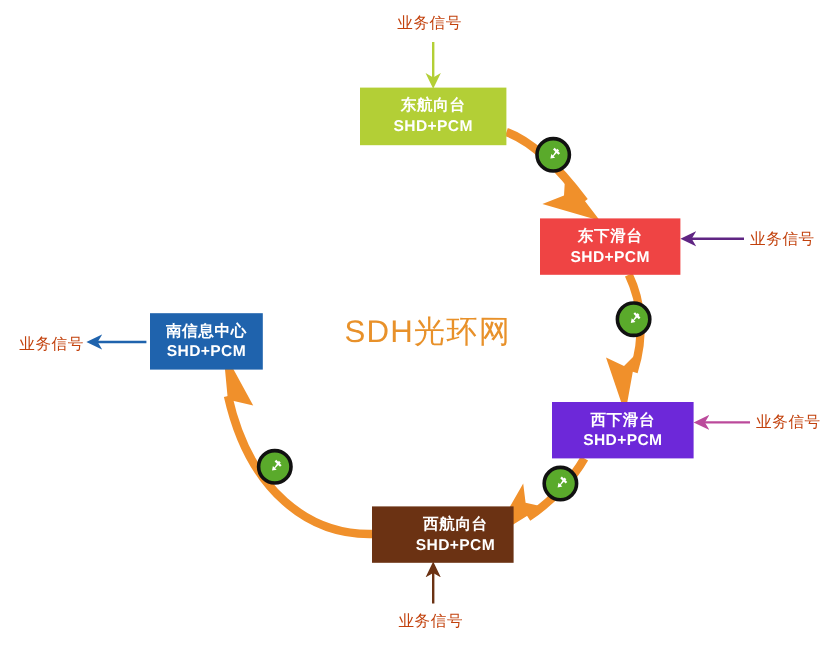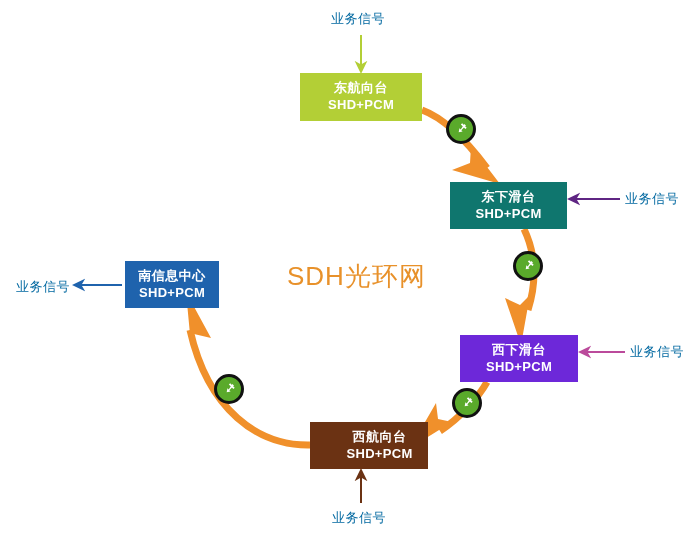--- a/index.html
+++ b/index.html
@@ -43,21 +43,21 @@
   }
   .node-sub {
     font-size: 13px;
     font-weight: bold;
     line-height: 1.35;
     letter-spacing: 0.3px;
   }
   .sig-label {
     position: absolute;
     font-size: 13px;
-    color: #0369a1;
+    color: #c2410c;
     white-space: nowrap;
     z-index: 6;
     letter-spacing: 0.5px;
   }
   .ring-title {
     position: absolute;
     font-size: 26px;
     color: #e8912a;
     white-space: nowrap;
     z-index: 6;
@@ -144,21 +144,21 @@
     <g>
       <line x1="122" y1="285" x2="80" y2="285" stroke="#1f63ad" stroke-width="2" marker-end="url(#mk-blue)"></line>
     </g>
   </svg>
 
   <div class="node" style="left:300px; top:73px; width:122px; height:48px; background:#b3cf36;">
     <div class="node-title">东航向台</div>
     <div class="node-sub">SHD+PCM</div>
   </div>
 
-  <div class="node" style="left:450px; top:182px; width:117px; height:47px; background:#0f766e;">
+  <div class="node" style="left:450px; top:182px; width:117px; height:47px; background:#ef4444;">
     <div class="node-title">东下滑台</div>
     <div class="node-sub">SHD+PCM</div>
   </div>
 
   <div class="node" style="left:460px; top:335px; width:118px; height:47px; background:#6d28d9;">
     <div class="node-title">西下滑台</div>
     <div class="node-sub">SHD+PCM</div>
   </div>
 
   <div class="node" style="left:310px; top:422px; width:118px; height:47px; background:#6b3213;padding-left:21px;">

